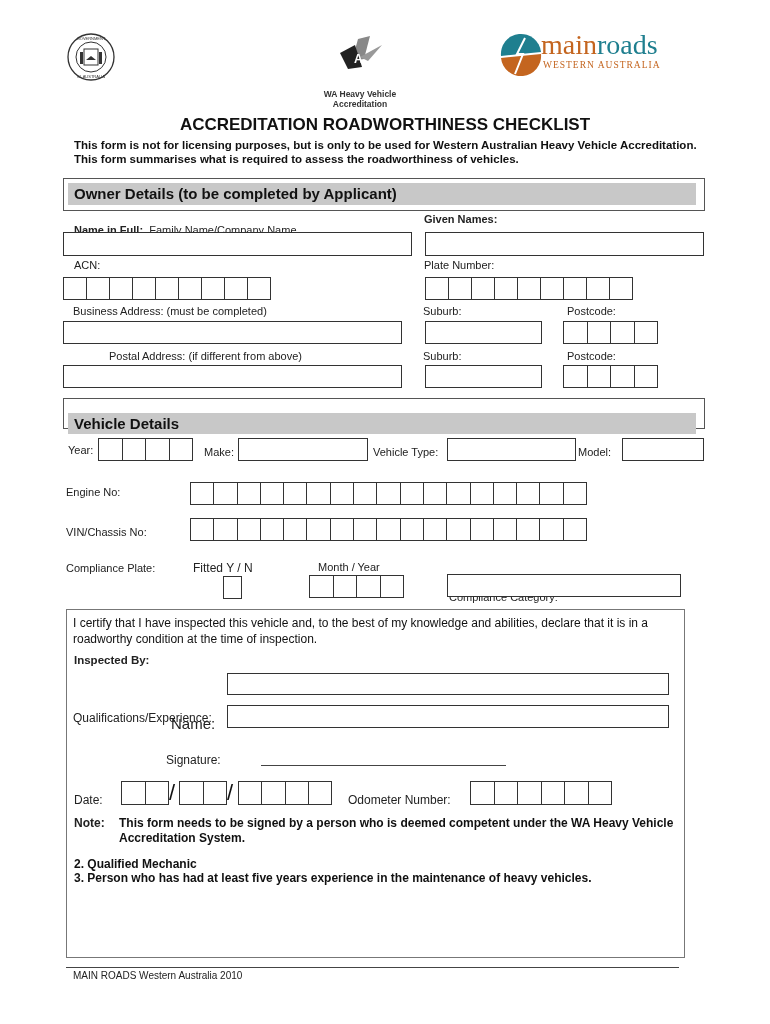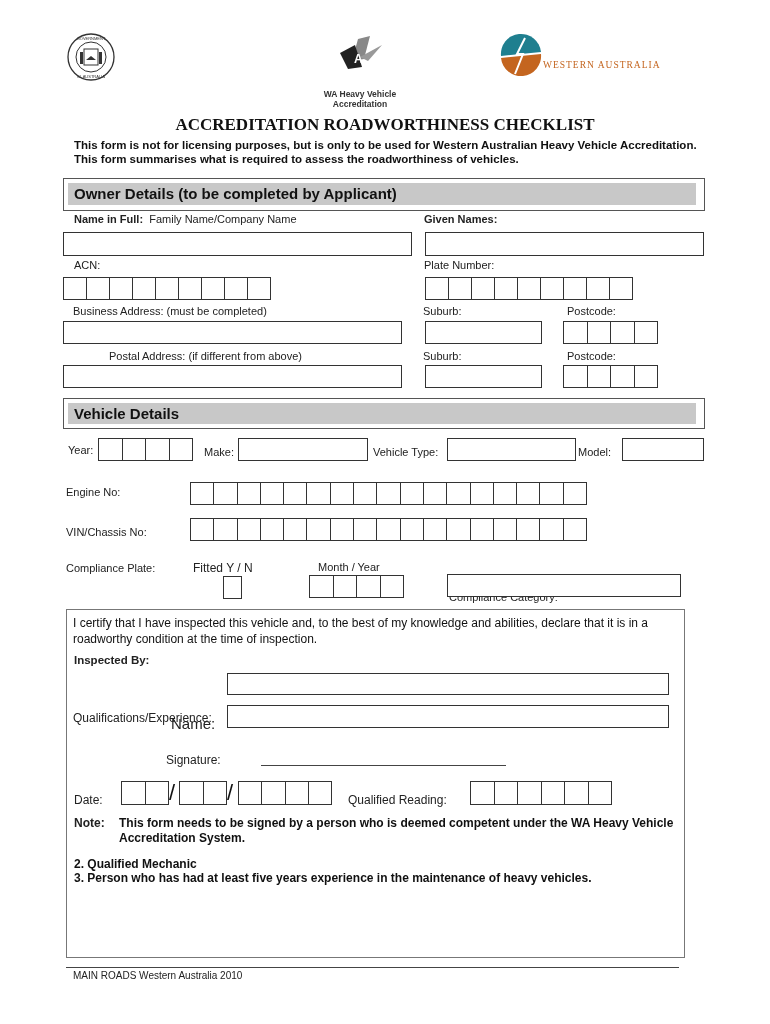--- a/index.html
+++ b/index.html
@@ -7,21 +7,21 @@
          font-family:"Liberation Sans", sans-serif; color:#111; }
   .abs { position:absolute; }
   .lbl { position:absolute; font-size:11px; color:#222; white-space:nowrap; }
   .lbl b { font-weight:bold; }
   .box { position:absolute; border:1px solid #333; box-sizing:border-box; background:#fff; }
   .cells { position:absolute; display:flex; box-sizing:border-box; border-left:1px solid #333; }
   .cells span { display:block; box-sizing:border-box; border:1px solid #333; border-left:none; background:#fff; }
   .section-frame { position:absolute; border:1.5px solid #555; box-sizing:border-box; background:#fff; }
   .section-bar { position:absolute; background:#c8c8c8; font-weight:bold; font-size:15px;
                  color:#111; box-sizing:border-box; padding-left:6px; line-height:22px; }
-  .title { position:absolute; left:0; width:770px; text-align:center; font-weight:bold; font-size:17px; top:115px;font-family:Liberation Serif, serif; }
+  .title { position:absolute; left:0; width:770px; text-align:center; font-weight:bold; font-size:17px; top:115px; }
   .intro { position:absolute; left:74px; top:138px; width:640px; font-weight:bold; font-size:11.5px; line-height:14px; }
   .cert-frame { position:absolute; left:66px; top:609px; width:619px; height:349px; border:1px solid #777; box-sizing:border-box; }
   .slash { position:absolute; font-size:22px; font-weight:normal; }
   .footer-rule { position:absolute; left:66px; top:967px; width:613px; height:1px; background:#444; }
 </style>
 </head>
 <body>
 
 <div class="abs" style="left:66px;top:32px;width:50px;height:50px;">
   <svg width="50" height="50" viewBox="0 0 50 50">
@@ -46,30 +46,33 @@
   <div style="text-align:center;font-size:8.5px;font-weight:bold;color:#333;margin-top:12px;">WA Heavy Vehicle</div>
   <div style="text-align:center;font-size:8.5px;font-weight:bold;color:#333;">Accreditation</div>
 </div>
 
 <div class="abs" style="left:497px;top:32px;width:190px;height:50px;">
   <svg width="48" height="48" viewBox="0 0 48 48" style="position:absolute;left:0;top:0;">
     <path d="M4 24 A20 20 0 0 1 44 20 L4 24 Z" fill="#1f7f8f"></path>
     <path d="M4 26 L44 22 A20 20 0 0 1 4 26 Z" fill="#c4651f"></path>
     <path d="M28 6 L20 22 L26 22 L18 42" stroke="#fff" stroke-width="2" fill="none"></path>
   </svg>
+  <div style="position:absolute;left:44px;top:-2px;font-family:'Liberation Serif', serif;font-size:28px;line-height:30px;">
+    <span style="color:#c4651f;">main</span><span style="color:#1f7f8f;">roads</span>
+  </div>
   <div style="position:absolute;left:46px;top:28px;font-family:'Liberation Serif', serif;font-size:9.5px;letter-spacing:1px;color:#c4651f;">WESTERN AUSTRALIA</div>
 </div>
 
 <div class="title">ACCREDITATION ROADWORTHINESS CHECKLIST</div>
 <div class="intro">This form is not for licensing purposes, but is only to be used for Western Australian Heavy Vehicle Accreditation.  This form summarises what is required to assess the roadworthiness of vehicles.</div>
 
 <div class="section-frame" style="left:63px;top:178px;width:642px;height:33px;"></div>
 <div class="section-bar" style="left:68px;top:183px;width:628px;height:22px;">Owner Details (to be completed by Applicant)</div>
 
-<div class="lbl" style="left:74px;top:213px;">
+<div class="lbl" style="left:74px;top:224px;">
   <b>Name in Full:</b>&nbsp; <span>Family Name/Company Name</span>
 </div>
 <div class="lbl" style="left:424px;top:213px;"><b>Given Names:</b></div>
 
 <div class="box" style="left:63px;top:232px;width:349px;height:24px;"></div>
 <div class="box" style="left:425px;top:232px;width:279px;height:24px;"></div>
 
 <div class="lbl" style="left:74px;top:259px;">ACN:</div>
 <div class="lbl" style="left:424px;top:259px;">Plate Number:</div>
 
@@ -116,21 +119,21 @@
 <div class="box" style="left:63px;top:365px;width:339px;height:23px;"></div>
 <div class="box" style="left:425px;top:365px;width:117px;height:23px;"></div>
 <div class="cells" style="left:563px;top:365px;">
     <span style="width: 23.5px; height: 23px;"></span>
     <span style="width: 23.5px; height: 23px;"></span>
     <span style="width: 23.5px; height: 23px;"></span>
     <span style="width: 23.5px; height: 23px;"></span>
   </div>
 
 <div class="section-frame" style="left:63px;top:398px;width:642px;height:31px;"></div>
-<div class="section-bar" style="left:68px;top:403px;width:628px;height:21px;line-height:21px;">Vehicle Details</div>
+<div class="section-bar" style="left:68px;top:413px;width:628px;height:21px;line-height:21px;">Vehicle Details</div>
 
 <div class="lbl" style="left:68px;top:444px;">Year:</div>
 <div class="cells" style="left:98px;top:438px;">
     <span style="width: 23.5px; height: 23px;"></span>
     <span style="width: 23.5px; height: 23px;"></span>
     <span style="width: 23.5px; height: 23px;"></span>
     <span style="width: 23.5px; height: 23px;"></span>
   </div>
 
 <div class="lbl" style="left:204px;top:446px;">Make:</div>
@@ -223,21 +226,21 @@
     <span style="width: 23.5px; height: 24px;"></span>
   </div>
 <div class="slash" style="left:227px;top:780px;">/</div>
 <div class="cells" style="left:238px;top:781px;">
     <span style="width: 23.3px; height: 24px;"></span>
     <span style="width: 23.3px; height: 24px;"></span>
     <span style="width: 23.3px; height: 24px;"></span>
     <span style="width: 23.3px; height: 24px;"></span>
   </div>
 
-<div class="lbl" style="left:348px;top:793px;font-size:12px;">Qualified Reading:</div>
+<div class="lbl" style="left:348px;top:793px;font-size:12px;">Odometer Number:</div>
 <div class="cells" style="left:470px;top:781px;">
     <span style="width: 23.5px; height: 24px;"></span>
     <span style="width: 23.5px; height: 24px;"></span>
     <span style="width: 23.5px; height: 24px;"></span>
     <span style="width: 23.5px; height: 24px;"></span>
     <span style="width: 23.5px; height: 24px;"></span>
     <span style="width: 23.5px; height: 24px;"></span>
   </div>
 
 <div class="lbl" style="left:74px;top:816px;font-size:12px;font-weight:bold;">Note:</div>

